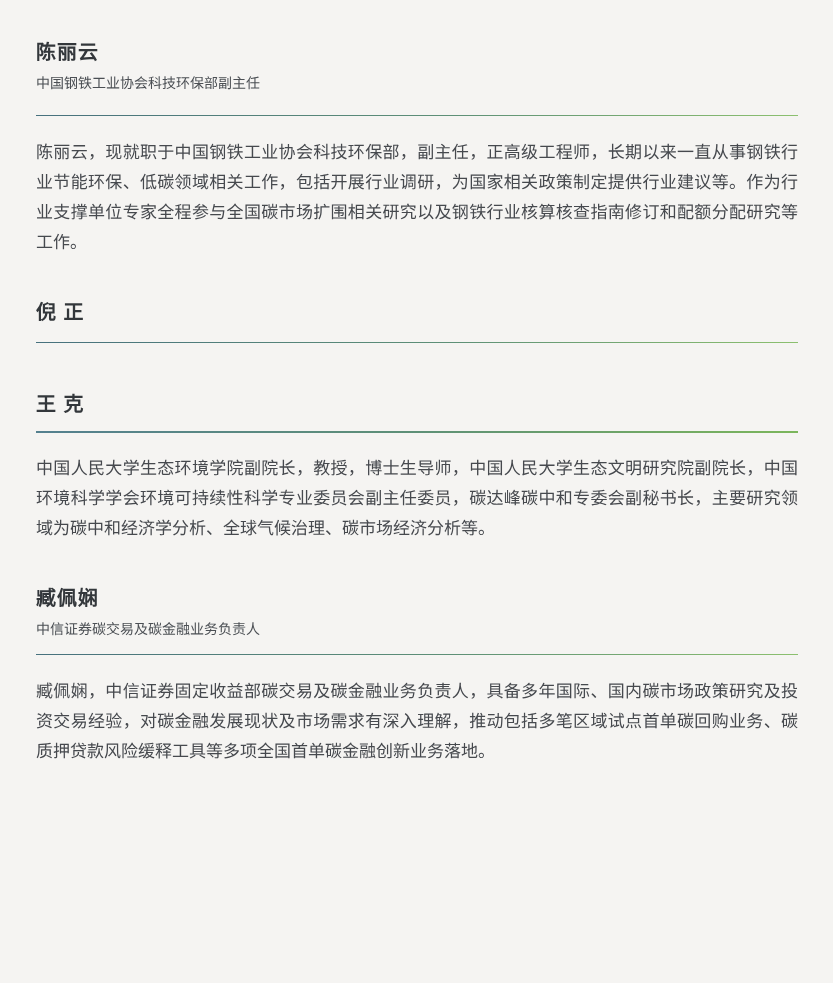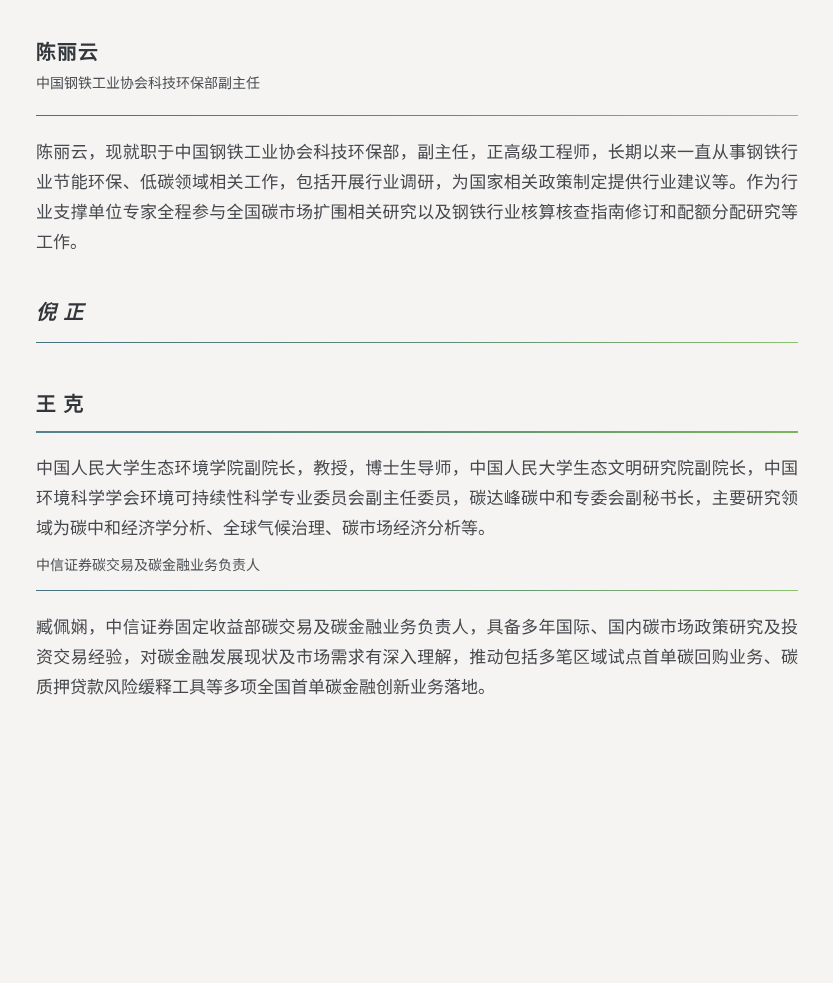--- a/index.html
+++ b/index.html
@@ -51,21 +51,21 @@
   .divider-4 { margin-top: 16px; }
   .expert-bio {
     margin: 22px 0 0 0;
     font-size: 17px;
     line-height: 30px;
     color: #46494e;
     text-align: justify;
     text-justify: inter-ideograph;
   }
   .bio-3 { margin-top: 21px; }
-  .name-2 { margin-top: 42px; font-style: italic; }
+  .name-2 { margin-top: 42px; }
   .name-3 { margin-top: 49px; }
   .name-4 { margin-top: 42px; }
 </style>
 </head>
 <body>
 
 <div class="page">
 
   <section class="profile-section">
     <h2 class="expert-name name-1">陈丽云</h2>
@@ -79,18 +79,19 @@
     <hr class="section-divider divider-2">
   </section>
 
   <section class="profile-section">
     <h2 class="expert-name name-3">王 克</h2>
     <hr class="section-divider divider-3">
     <p class="expert-bio bio-3">中国人民大学生态环境学院副院长，教授，博士生导师，中国人民大学生态文明研究院副院长，中国环境科学学会环境可持续性科学专业委员会副主任委员，碳达峰碳中和专委会副秘书长，主要研究领域为碳中和经济学分析、全球气候治理、碳市场经济分析等。</p>
   </section>
 
   <section class="profile-section">
+    <h2 class="expert-name name-4">臧佩娴</h2>
     <div class="expert-title">中信证券碳交易及碳金融业务负责人</div>
     <hr class="section-divider divider-4">
     <p class="expert-bio bio-4">臧佩娴，中信证券固定收益部碳交易及碳金融业务负责人，具备多年国际、国内碳市场政策研究及投资交易经验，对碳金融发展现状及市场需求有深入理解，推动包括多笔区域试点首单碳回购业务、碳质押贷款风险缓释工具等多项全国首单碳金融创新业务落地。</p>
   </section>
 
 </div>
 
 </body></html>

